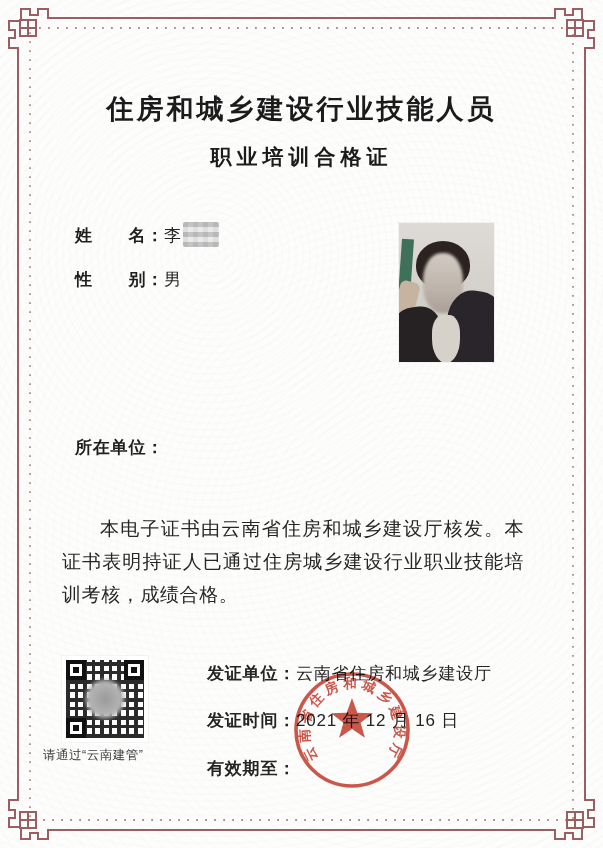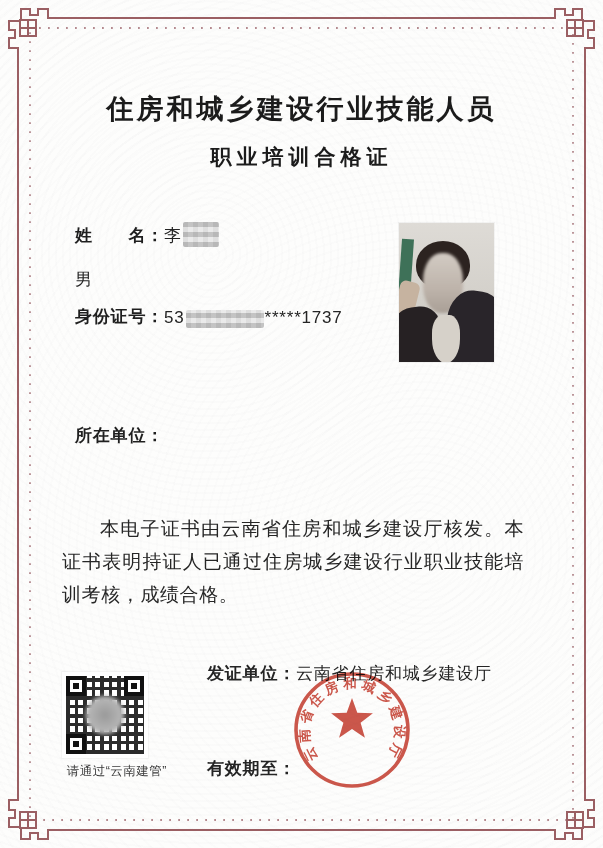--- a/index.html
+++ b/index.html
@@ -42,21 +42,21 @@
   .ph-face{position:absolute;left:24px;top:30px;width:40px;height:60px;border-radius:46%;
     background:linear-gradient(180deg,#d2cbc3 0%,#bdb3aa 60%,#a99f96 100%);filter:blur(1.5px);}
   .ph-jacket-l{position:absolute;left:-8px;top:84px;width:52px;height:60px;background:#262123;border-radius:45% 40% 0 0;transform:rotate(-6deg);}
   .ph-jacket-r{position:absolute;right:-10px;top:68px;width:58px;height:76px;background:#29252a;border-radius:40% 45% 0 0;transform:rotate(7deg);}
   .ph-neck{position:absolute;left:33px;top:92px;width:28px;height:48px;background:#d6d1c9;border-radius:38% 38% 50% 50%;}
   
   .statement{position:absolute;left:62px;top:512px;width:462px;margin:0;
     font-size:19px;line-height:33px;letter-spacing:0.6px;font-weight:500;
     text-indent:2em;color:#262626;text-align:justify;}
   
-  .qr-block{position:absolute;left:43px;top:672px;width:124px;text-align:right;}
+  .qr-block{position:absolute;left:43px;top:656px;width:124px;text-align:left;}
   .qr{position:relative;width:86px;height:86px;margin:0 auto;background:#fff;box-shadow:0 0 0 1px rgba(0,0,0,0.03);}
   .qr-noise{position:absolute;inset:4px;
     background-image:
       repeating-linear-gradient(90deg,#151515 0 4px,transparent 4px 9px,#151515 9px 12px,transparent 12px 17px),
       repeating-linear-gradient(0deg,#151515 0 4px,transparent 4px 10px,#151515 10px 13px,transparent 13px 18px);
     opacity:.9;}
   .qr-blob{position:absolute;left:22px;top:22px;width:42px;height:42px;border-radius:50%;
     background:radial-gradient(circle,#9a9a9a 0%,#b5b5b5 55%,rgba(200,200,200,0) 75%);filter:blur(1.5px);}
   .finder{position:absolute;width:20px;height:20px;background:#fff;border:4px solid #111;box-sizing:border-box;}
   .finder::after{content:"";position:absolute;left:3px;top:3px;width:6px;height:6px;background:#111;}
@@ -101,29 +101,24 @@
     <div class="title-l1">住房和城乡建设行业技能人员</div>
     <div class="title-l2">职业培训合格证</div>
   </div>
 
   <div class="f-row" style="top:222px;">
     <span class="f-label">姓　　名：</span>
     <span class="f-value">李</span>
     <span class="mosaic m-name"></span>
   </div>
   <div class="f-row" style="top:268px;">
+    <span class="f-label">性　　别：</span>
     <span class="f-value">男</span>
   </div>
-  <div class="f-row" style="top:305px;">
-    <span class="f-label">身份证号：</span>
-    <span class="f-value">53</span>
-    <span class="mosaic m-id"></span>
-    <span class="f-value">*****1737</span>
-  </div>
-  <div class="f-row" style="top:424px;">
+  <div class="f-row" style="top:436px;">
     <span class="f-label">所在单位：</span>
   </div>
 
   <div class="photo">
     <div class="ph-door"></div>
     <div class="ph-arm"></div>
     <div class="ph-hair"></div>
     <div class="ph-face"></div>
     <div class="ph-jacket-l"></div>
     <div class="ph-jacket-r"></div>
@@ -142,20 +137,24 @@
     </div>
     <div class="qr-caption">
       <div>请通过“云南建管”</div>
     </div>
   </div>
 
   <div class="i-row" style="top:662px;">
     <span>发证单位：</span>
     <span class="i-value">云南省住房和城乡建设厅</span>
   </div>
+  <div class="i-row" style="top:709px;">
+    <span>发证时间：</span>
+    <span class="i-value">2021 年 12 月 16 日</span>
+  </div>
   <div class="i-row" style="top:757px;">
     <span>有效期至：</span>
   </div>
 
   <svg class="seal" viewBox="0 0 130 130" xmlns="http://www.w3.org/2000/svg">
     <defs>
       <path id="sealArc" d="M 34.6 95.4 A 43 43 0 1 1 95.4 95.4" fill="none"></path>
     </defs>
     <circle cx="65" cy="64" r="56" fill="none" stroke="#c53a2c" stroke-width="3.6"></circle>
     <polygon points="65,32 70.3,46.7 85.9,47.2 73.6,56.8 77.9,71.8 65,63 52.1,71.8 56.4,56.8 44.1,47.2 59.7,46.7" fill="#c53a2c"></polygon>

